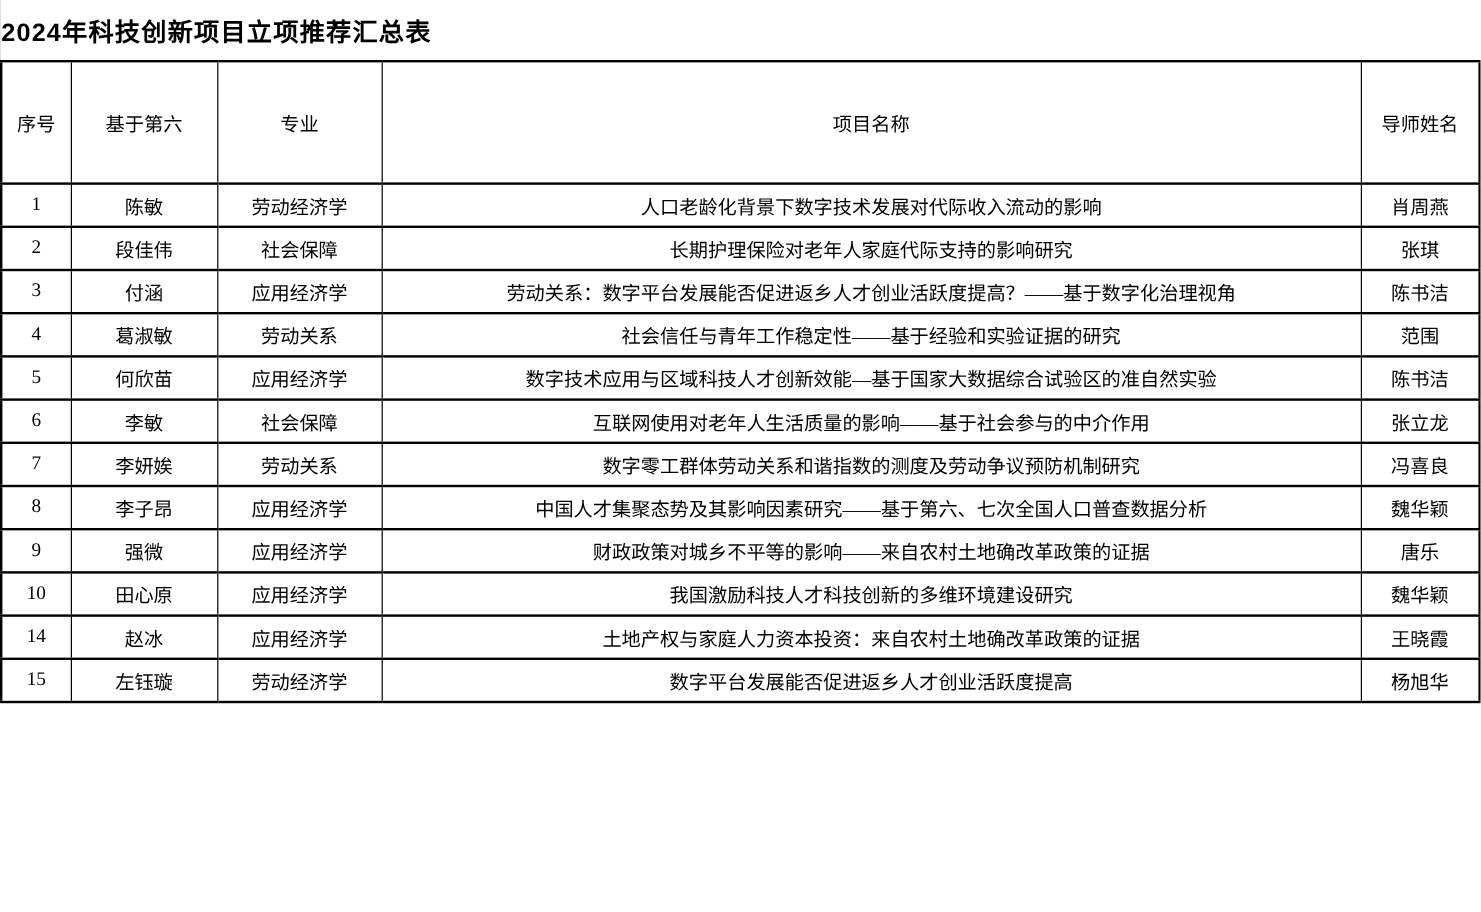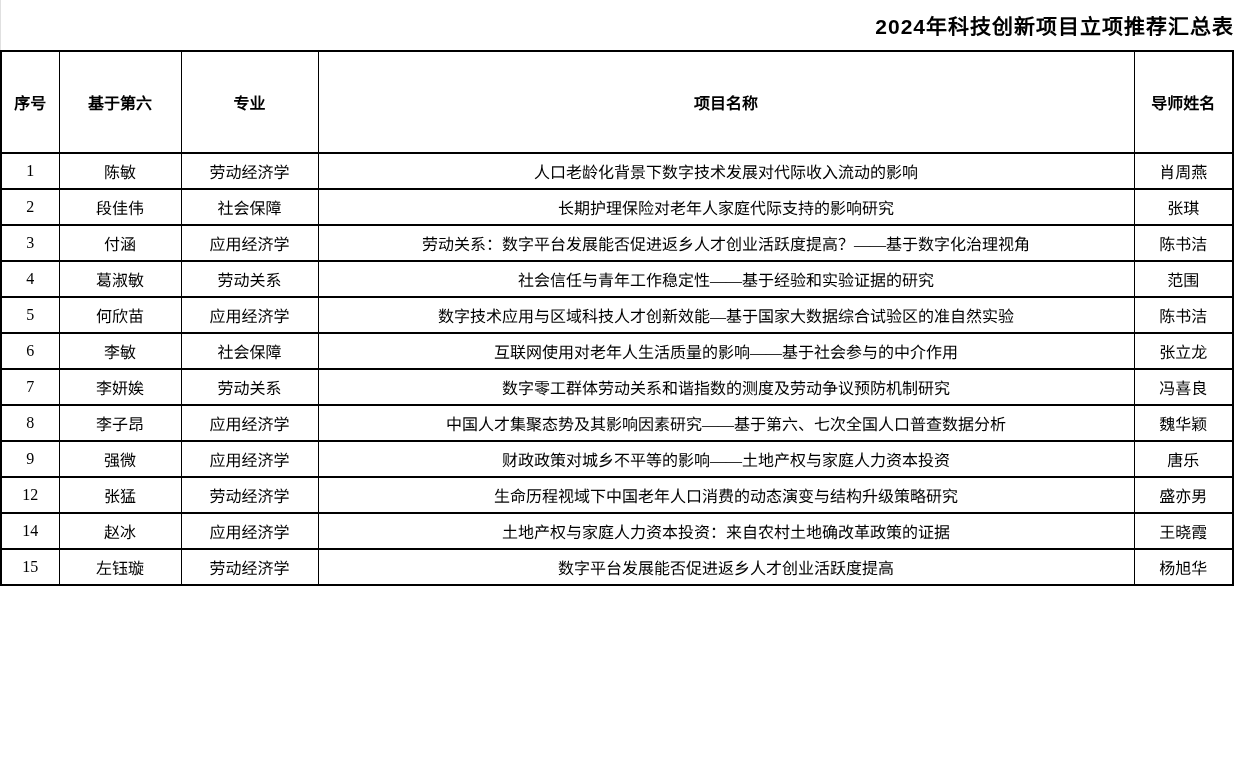--- a/index.html
+++ b/index.html
@@ -13,21 +13,21 @@
     width: 1234px;
     height: 760px;
     background: #ffffff;
     overflow: hidden;
     position: relative;
   }
   .title-row {
     height: 50px;
     display: flex;
     align-items: center;
-    justify-content: flex-end;
+    justify-content: flex-start;
     border-left: 1px solid #e0e0e0;
     box-sizing: border-box;
   }
   .title-row .title-text {
     font-family: "Liberation Sans", "DejaVu Sans", sans-serif;
     font-size: 21px;
     font-weight: 700;
     letter-spacing: 1px;
   }
   table.summary {
@@ -45,21 +45,21 @@
     text-align: center;
     vertical-align: middle;
     padding: 0 4px;
     box-sizing: border-box;
     overflow: hidden;
     white-space: nowrap;
   }
   table.summary th {
     height: 102px;
     font-size: 16px;
-    font-weight: 700;
+    font-weight: 400;
   }
   table.summary td {
     height: 36px;
     font-size: 16px;
     font-weight: 400;
   }
 </style>
 </head>
 <body>
 
@@ -139,29 +139,29 @@
           <td>8</td>
           <td>李子昂</td>
           <td>应用经济学</td>
           <td>中国人才集聚态势及其影响因素研究——基于第六、七次全国人口普查数据分析</td>
           <td>魏华颖</td>
         </tr>
         <tr>
           <td>9</td>
           <td>强微</td>
           <td>应用经济学</td>
-          <td>财政政策对城乡不平等的影响——土地产权与家庭人力资本投资</td>
+          <td>财政政策对城乡不平等的影响——来自农村土地确改革政策的证据</td>
           <td>唐乐</td>
         </tr>
         <tr>
-          <td>12</td>
-          <td>张猛</td>
-          <td>劳动经济学</td>
-          <td>生命历程视域下中国老年人口消费的动态演变与结构升级策略研究</td>
-          <td>盛亦男</td>
+          <td>10</td>
+          <td>田心原</td>
+          <td>应用经济学</td>
+          <td>我国激励科技人才科技创新的多维环境建设研究</td>
+          <td>魏华颖</td>
         </tr>
         <tr>
           <td>14</td>
           <td>赵冰</td>
           <td>应用经济学</td>
           <td>土地产权与家庭人力资本投资：来自农村土地确改革政策的证据</td>
           <td>王晓霞</td>
         </tr>
         <tr>
           <td>15</td>

